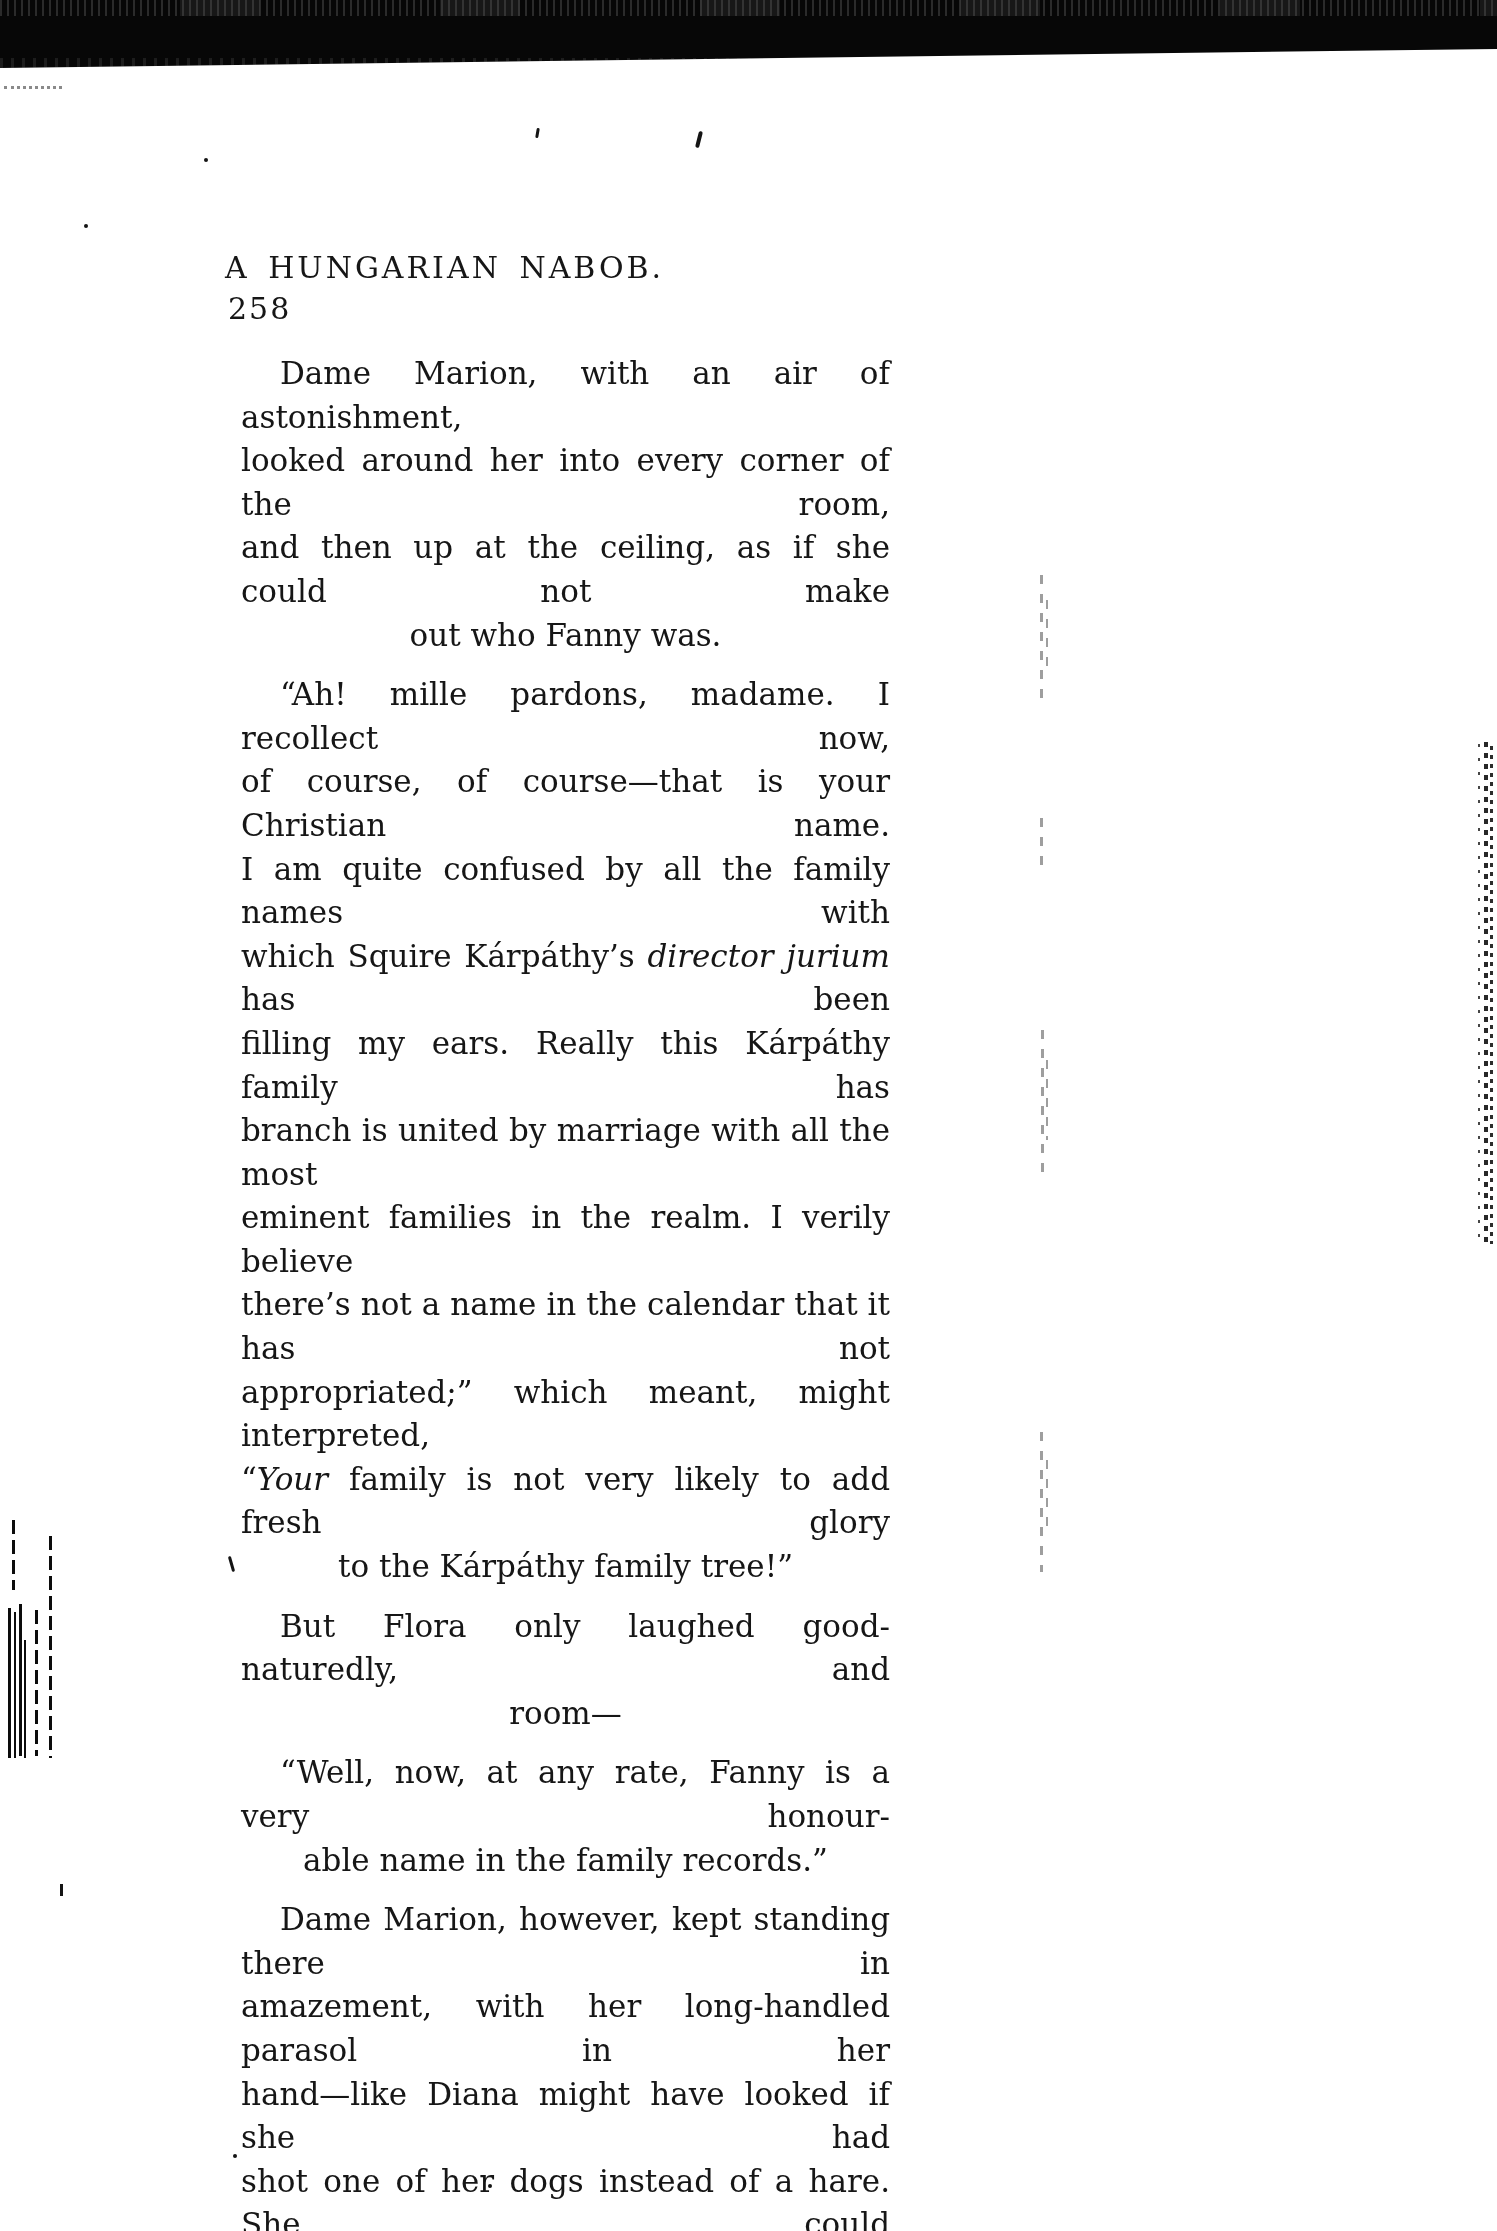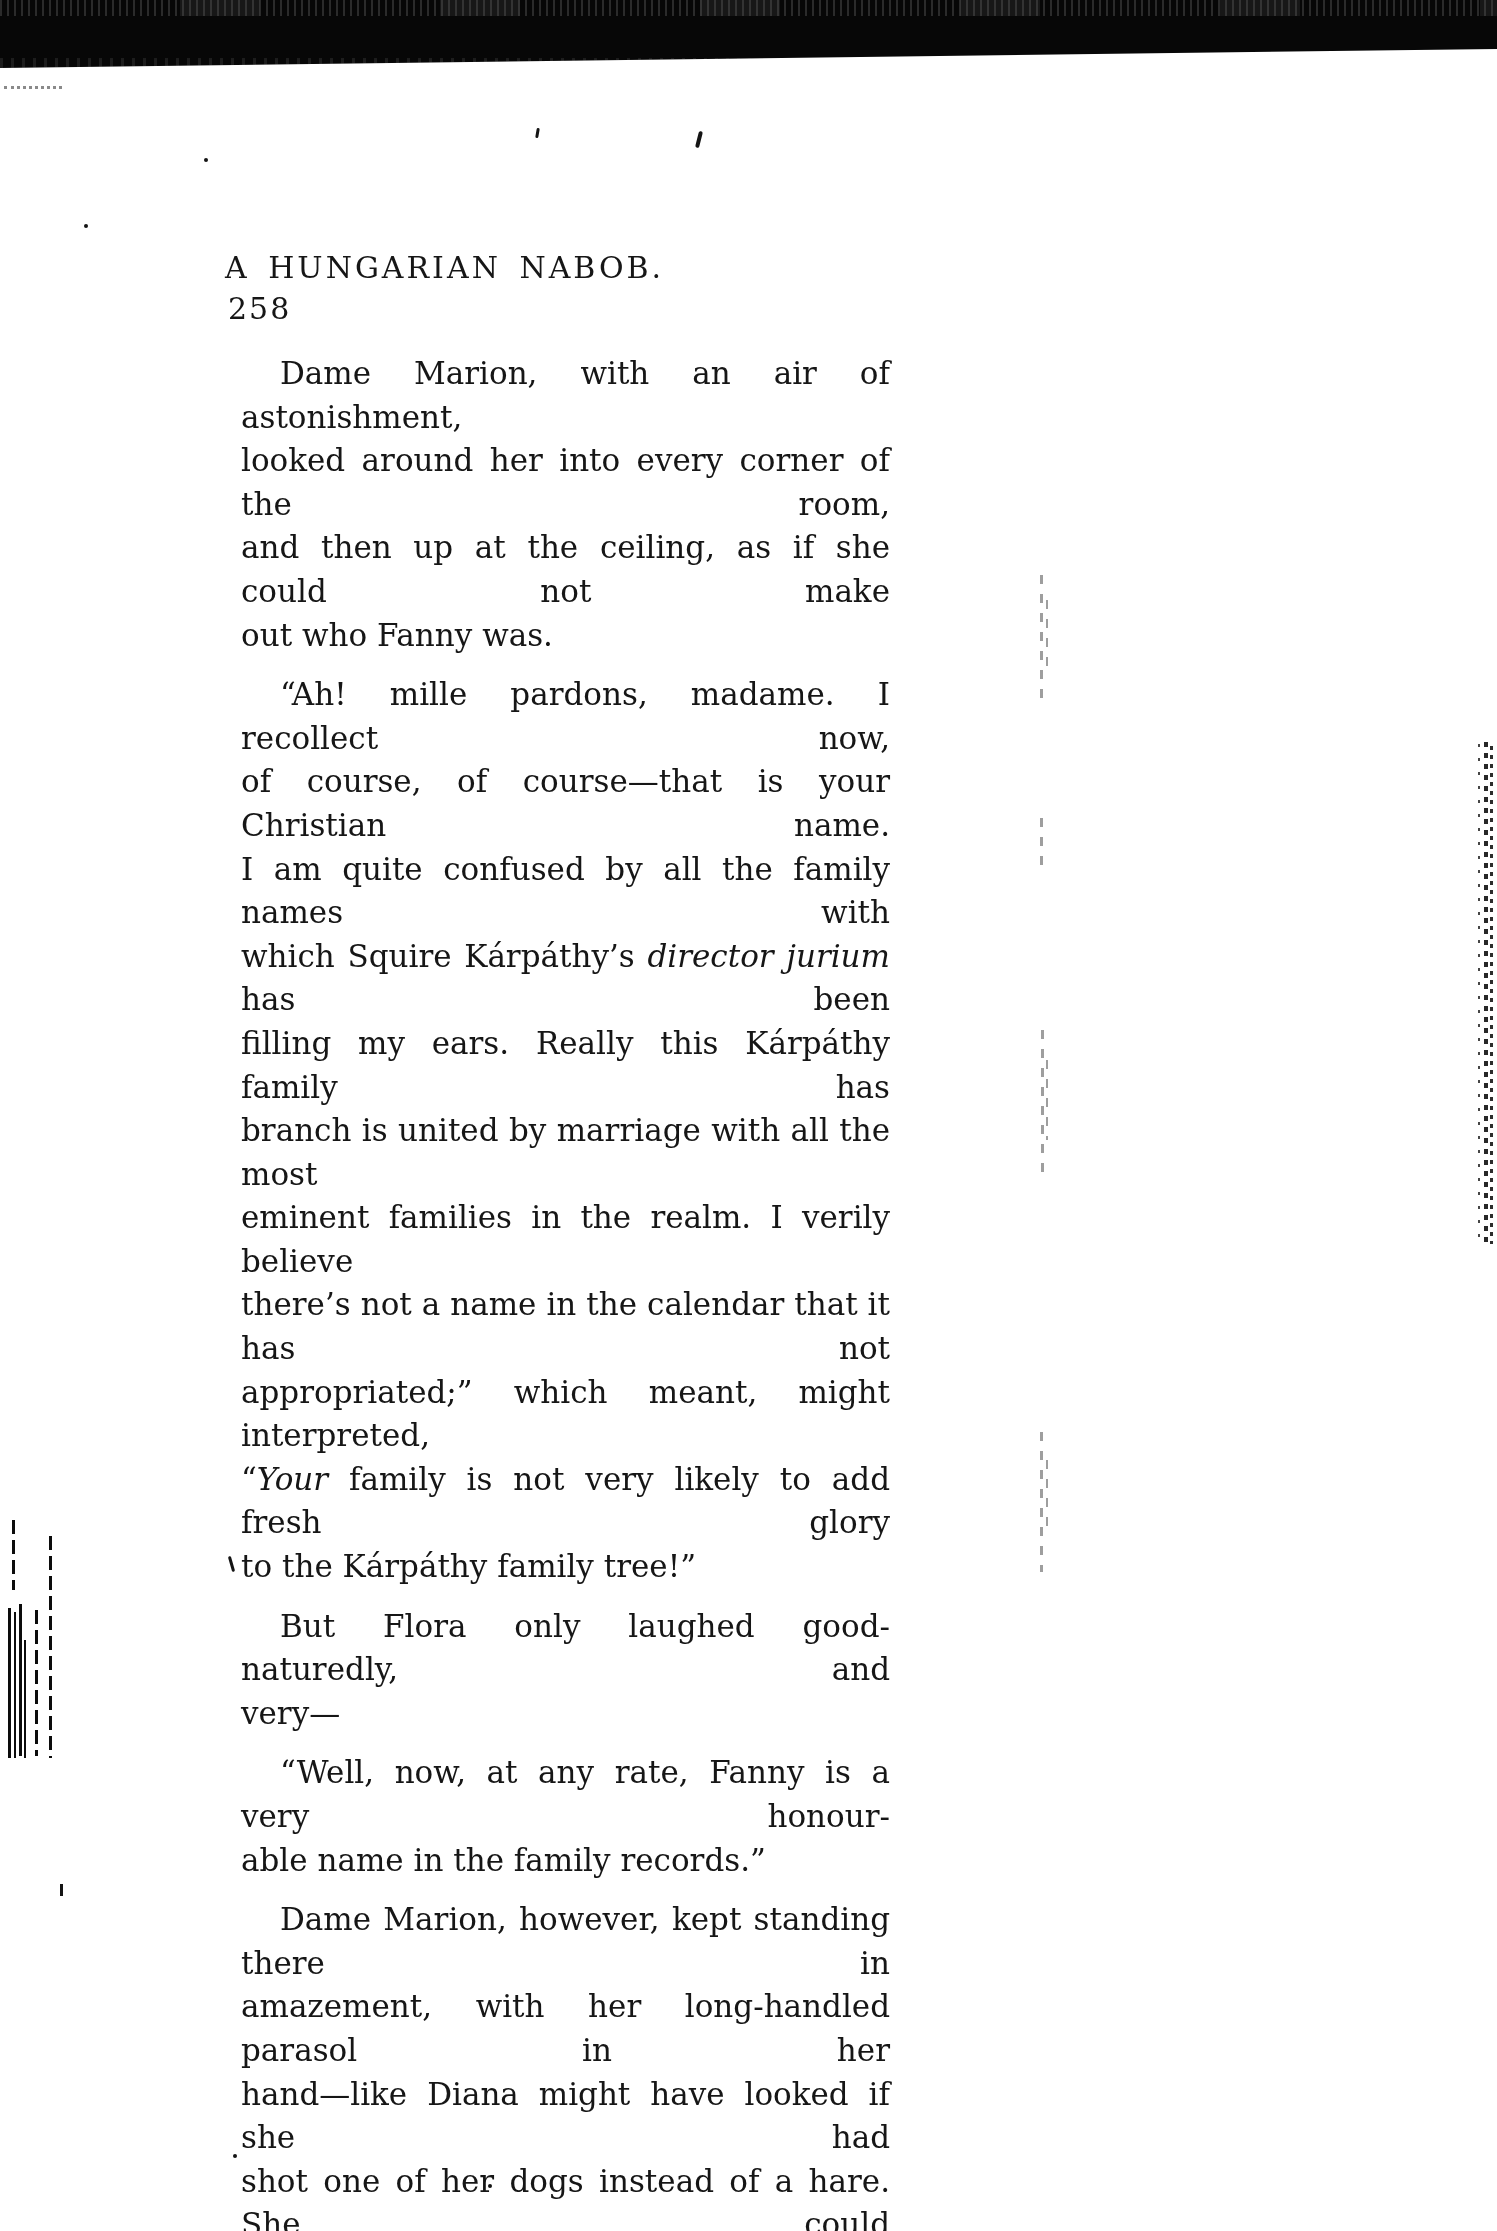--- a/index.html
+++ b/index.html
@@ -48,21 +48,21 @@
     letter-spacing:3px;word-spacing:6px;
   }
 
   
   .text-block{
     position:absolute;left:225px;top:336px;width:681px;
     font-size:31px;line-height:43.6px;
   }
   .para{margin:16px;}
   .para .line:first-child{text-indent:39px;}
-  .line{white-space:normal;text-align:left;}
+  .line{white-space:normal;text-align:center;}
   .line.just{text-align:justify;text-align-last:justify;}
   .line i{font-style:italic;}
 
   
   .mark{position:absolute;background:#141414;}
   .m-slash1{left:697px;top:131px;width:4px;height:17px;transform:rotate(14deg);border-radius:2px;}
   .m-slash2{left:536px;top:128px;width:3px;height:10px;transform:rotate(10deg);border-radius:2px;}
   .m-dot1{left:204px;top:158px;width:4px;height:4px;border-radius:50%;}
   .m-dot2{left:84px;top:224px;width:4px;height:4px;border-radius:50%;}
   .m-backslash{left:230px;top:1556px;width:3px;height:16px;transform:rotate(-16deg);border-radius:2px;}
@@ -134,21 +134,21 @@
       <div class="line just"><span>filling my ears. Really this Kárpáthy family has</span></div>
       <div class="line just"><span>branch is united by marriage with all the most</span></div>
       <div class="line just"><span>eminent families in the realm. I verily believe</span></div>
       <div class="line just"><span>there’s not a name in the calendar that it has not</span></div>
       <div class="line just"><span>appropriated;” which meant, might interpreted,</span></div>
       <div class="line just"><span>“</span><i>Your</i><span> family is not very likely to add fresh glory</span></div>
       <div class="line"><span>to the Kárpáthy family tree!”</span></div>
     </div>
     <div class="para">
       <div class="line just"><span>But Flora only laughed good-naturedly, and</span></div>
-      <div class="line"><span>very—</span></div>
+      <div class="line"><span>room—</span></div>
     </div>
     <div class="para">
       <div class="line just"><span>“Well, now, at any rate, Fanny is a very honour-</span></div>
       <div class="line"><span>able name in the family records.”</span></div>
     </div>
     <div class="para">
       <div class="line just"><span>Dame Marion, however, kept standing there in</span></div>
       <div class="line just"><span>amazement, with her long-handled parasol in her</span></div>
       <div class="line just"><span>hand—like Diana might have looked if she had</span></div>
       <div class="line just"><span>shot one of her dogs instead of a hare. She could</span></div>

